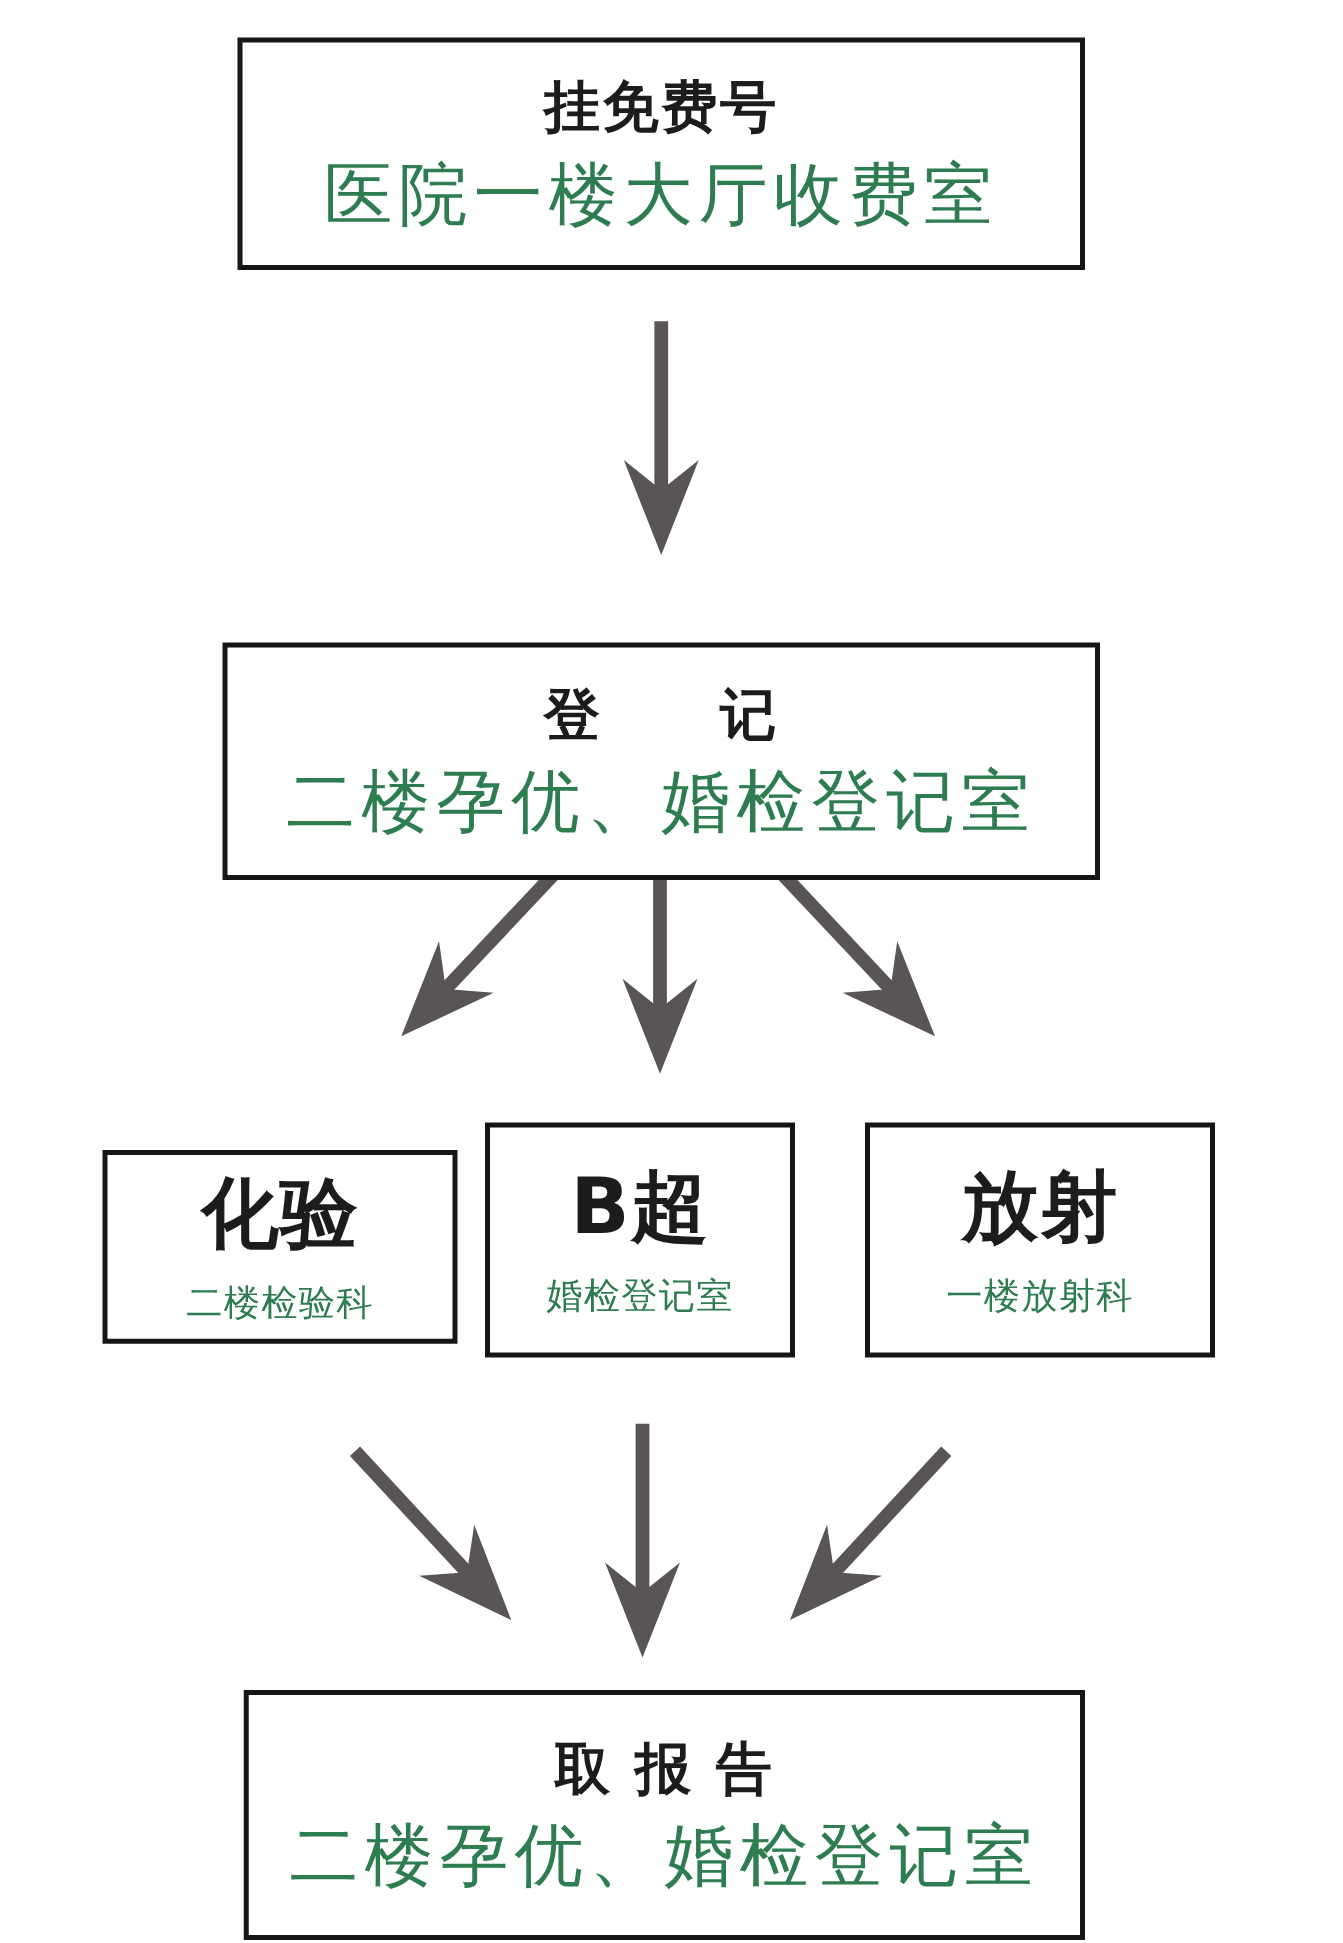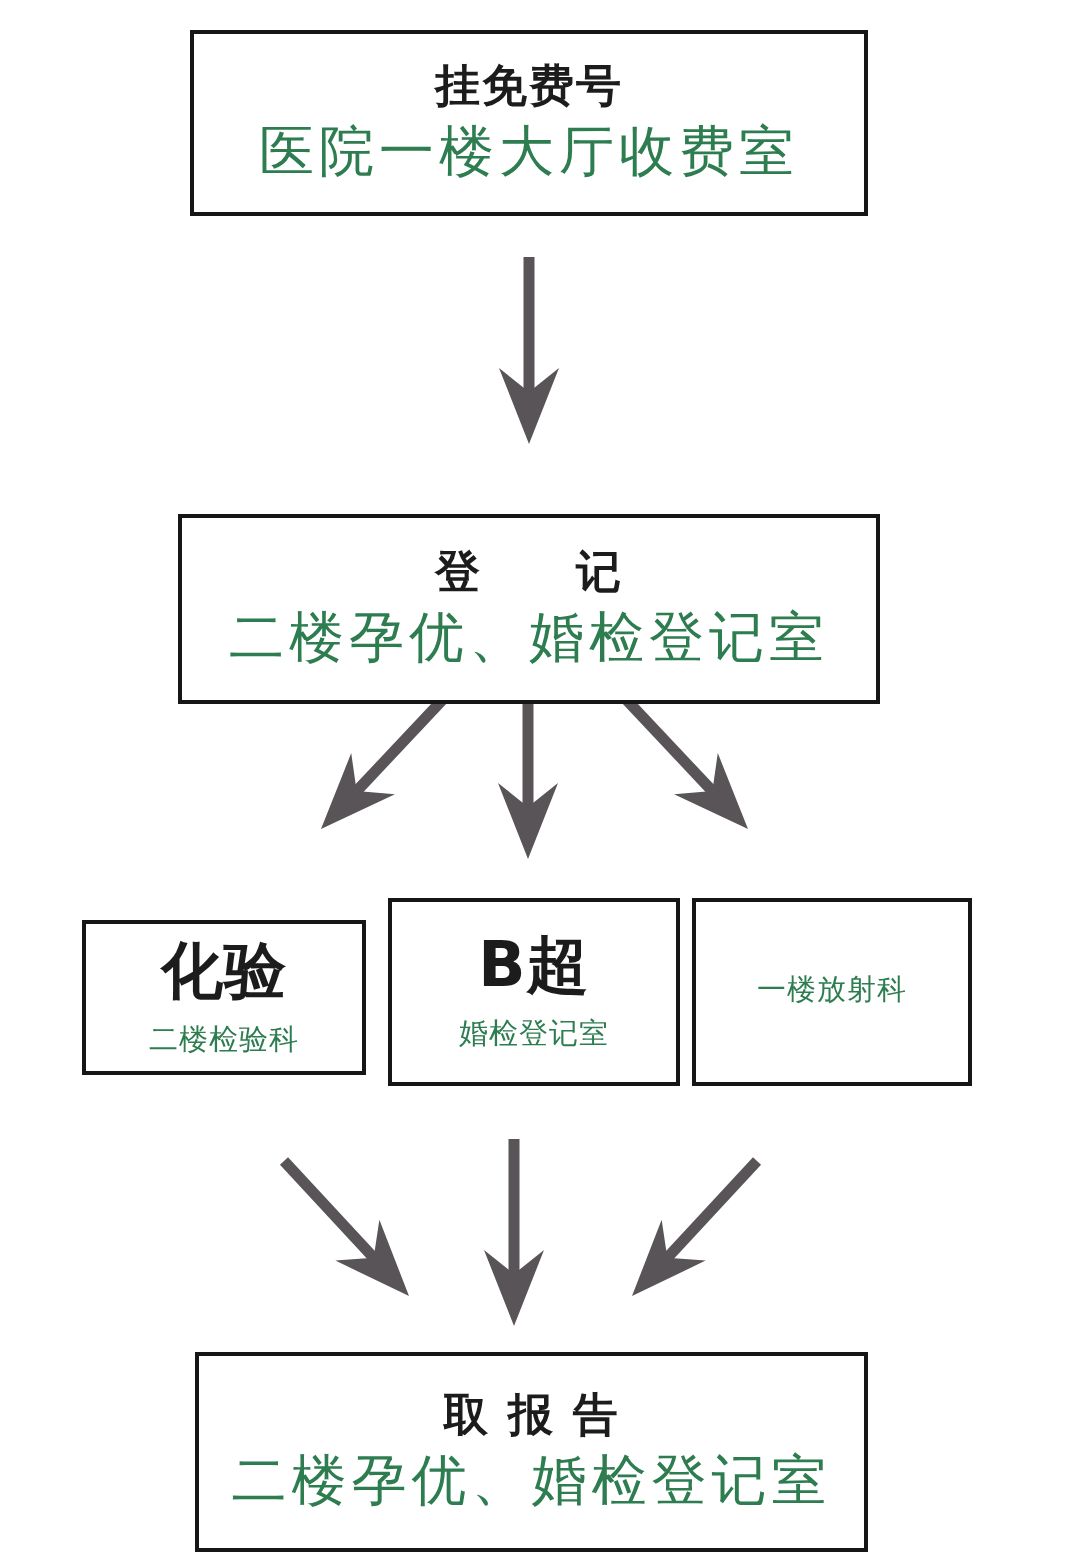--- a/index.html
+++ b/index.html
@@ -38,31 +38,30 @@
   .node .title {
     color: var(--title, #1c1c1c);
     font-weight: bold;
     line-height: 1.05;
     white-space: nowrap;
   }
   .node .loc {
     color: var(--green, #2e7d50);
     line-height: 1.05;
     white-space: nowrap;
-    font-family: Liberation Mono, monospace;
   }
   .node-large .title { font-size: 45px; letter-spacing: 2px; margin-bottom: 18px; }
   .node-large .loc   { font-size: 55px; letter-spacing: 5px; }
   .node-small .title { font-size: 62px; letter-spacing: 1px; margin-bottom: 24px; }
   .node-small .loc   { font-size: 29px; letter-spacing: 1px; }
 
   #node-register   { left: 190px; top: 30px;   width: 678px; height: 186px; }
   #node-checkin    { left: 178px; top: 468px;  width: 702px; height: 190px; margin-top: 46px; }
   #node-lab        { left: 82px;  top: 920px;  width: 284px; height: 155px; }
-  #node-ultrasound { left: 388px; top: 898px;  width: 292px; height: 188px; }
+  #node-ultrasound { left: 388px; top: 898px;  width: 248px; height: 188px; }
   #node-radiology  { left: 692px; top: 898px;  width: 280px; height: 188px; }
   #node-report     { left: 195px; top: 1352px; width: 673px; height: 200px; }
 </style>
 </head>
 <body>
 
 <div class="canvas">
 
   <svg class="arrows-layer" id="arrows" viewBox="0 0 1074 1554" xmlns="http://www.w3.org/2000/svg">
       <g transform="translate(529,444) rotate(0.00)">
@@ -109,20 +108,21 @@
     <div class="title">化验</div>
     <div class="loc">二楼检验科</div>
   </div>
 
   <div class="node node-small" id="node-ultrasound">
     <div class="title">B超</div>
     <div class="loc">婚检登记室</div>
   </div>
 
   <div class="node node-small" id="node-radiology">
+    <div class="title">放射</div>
     <div class="loc">一楼放射科</div>
   </div>
 
   <div class="node node-large" id="node-report">
     <div class="title">取 报 告</div>
     <div class="loc">二楼孕优、婚检登记室</div>
   </div>
 
 </div>
 

